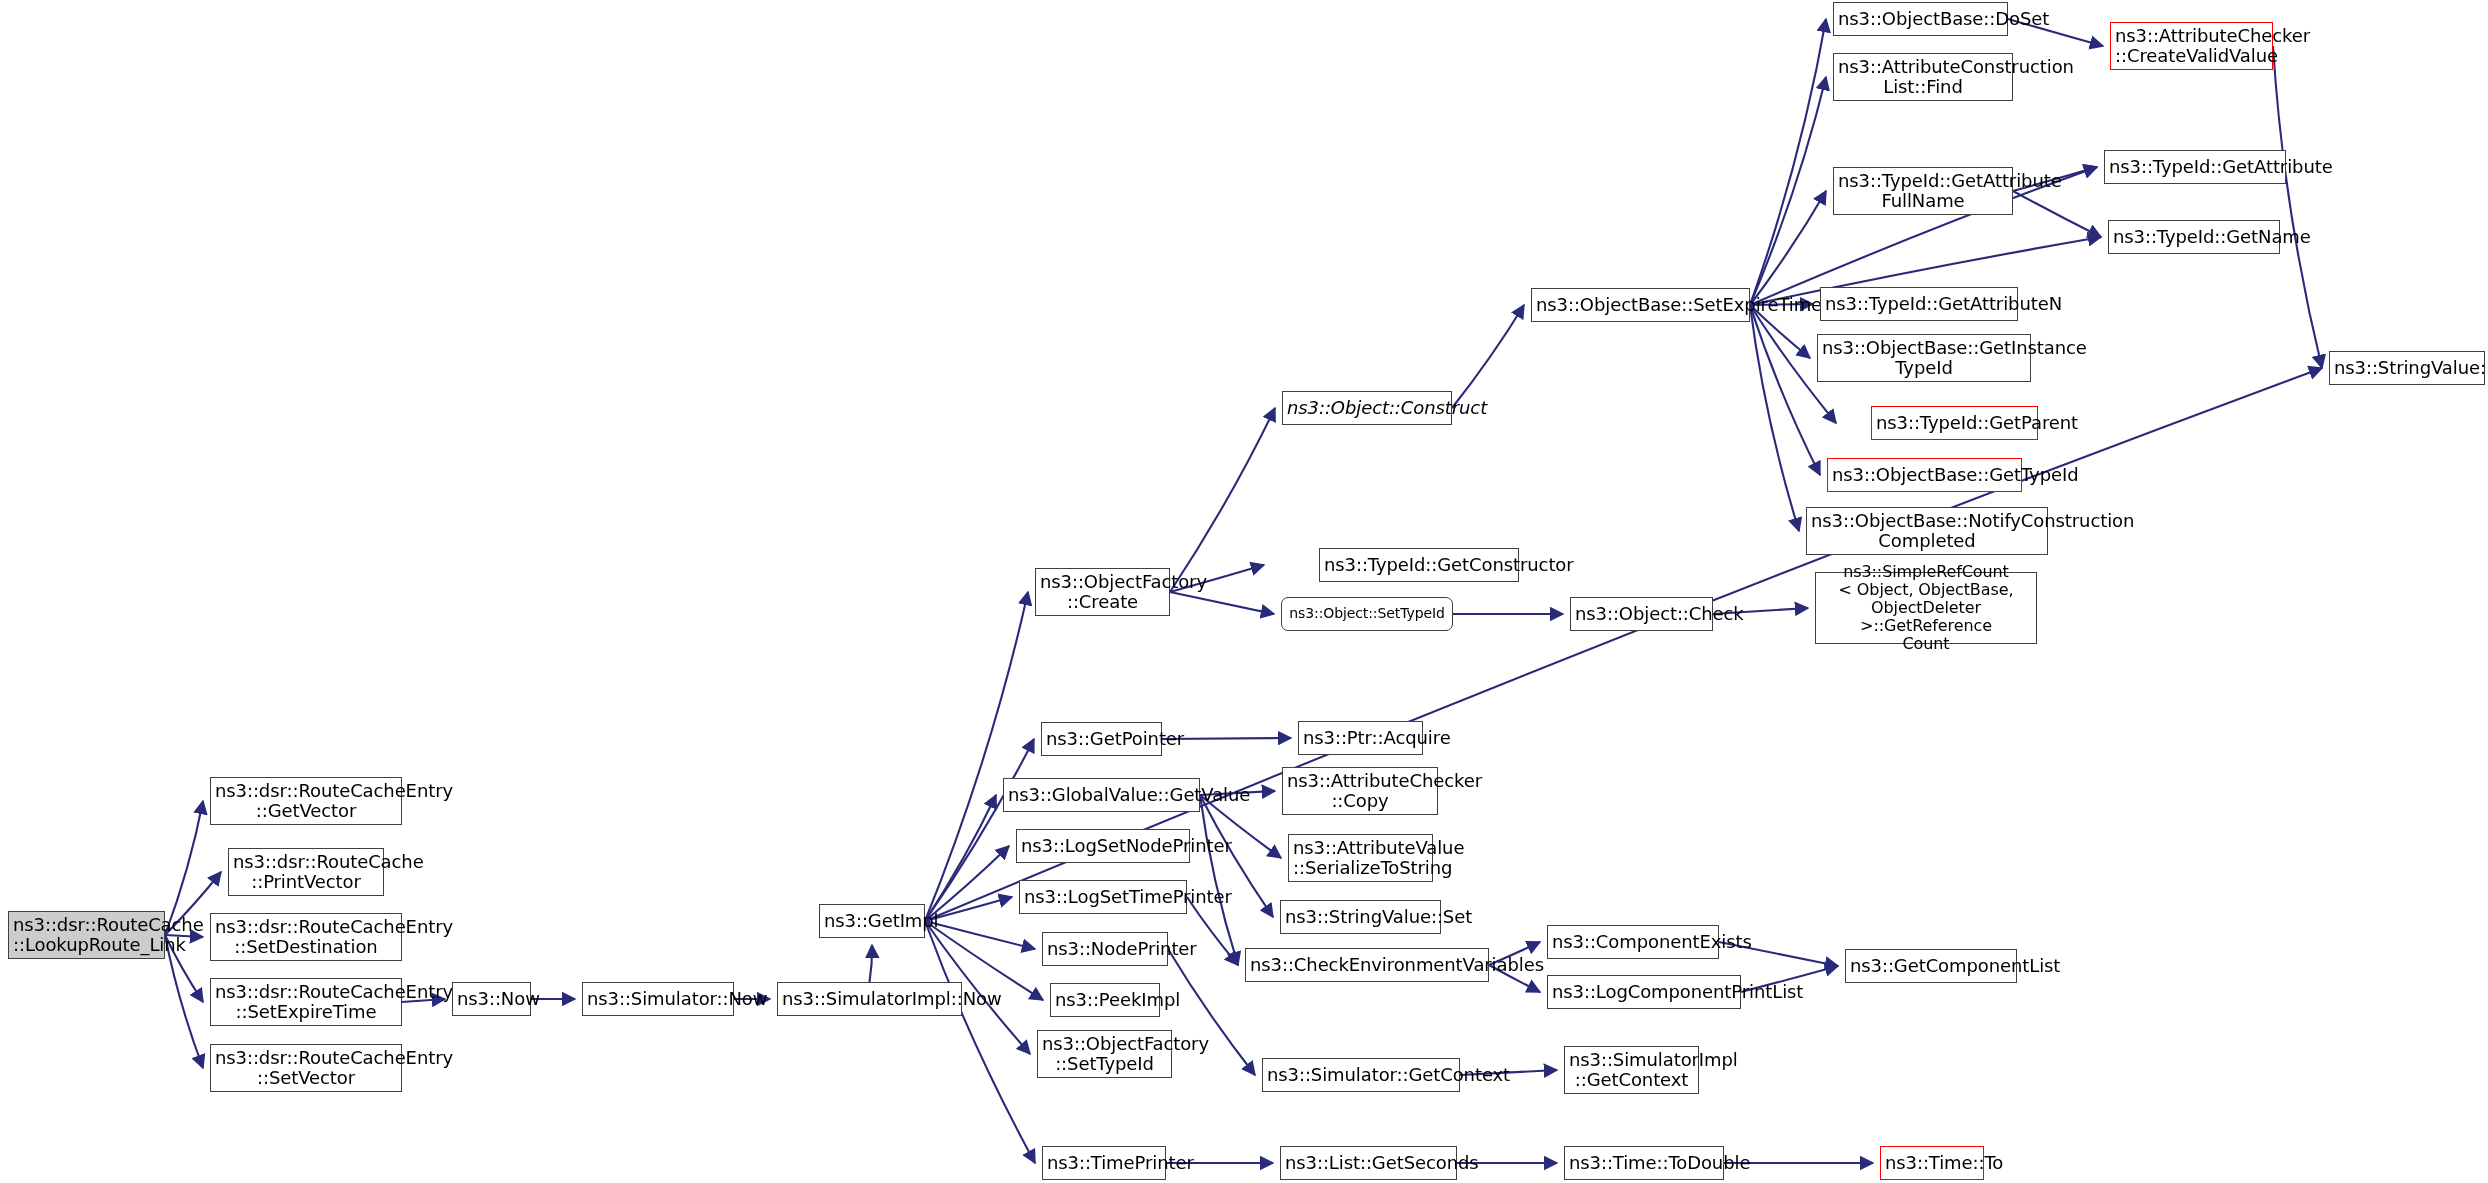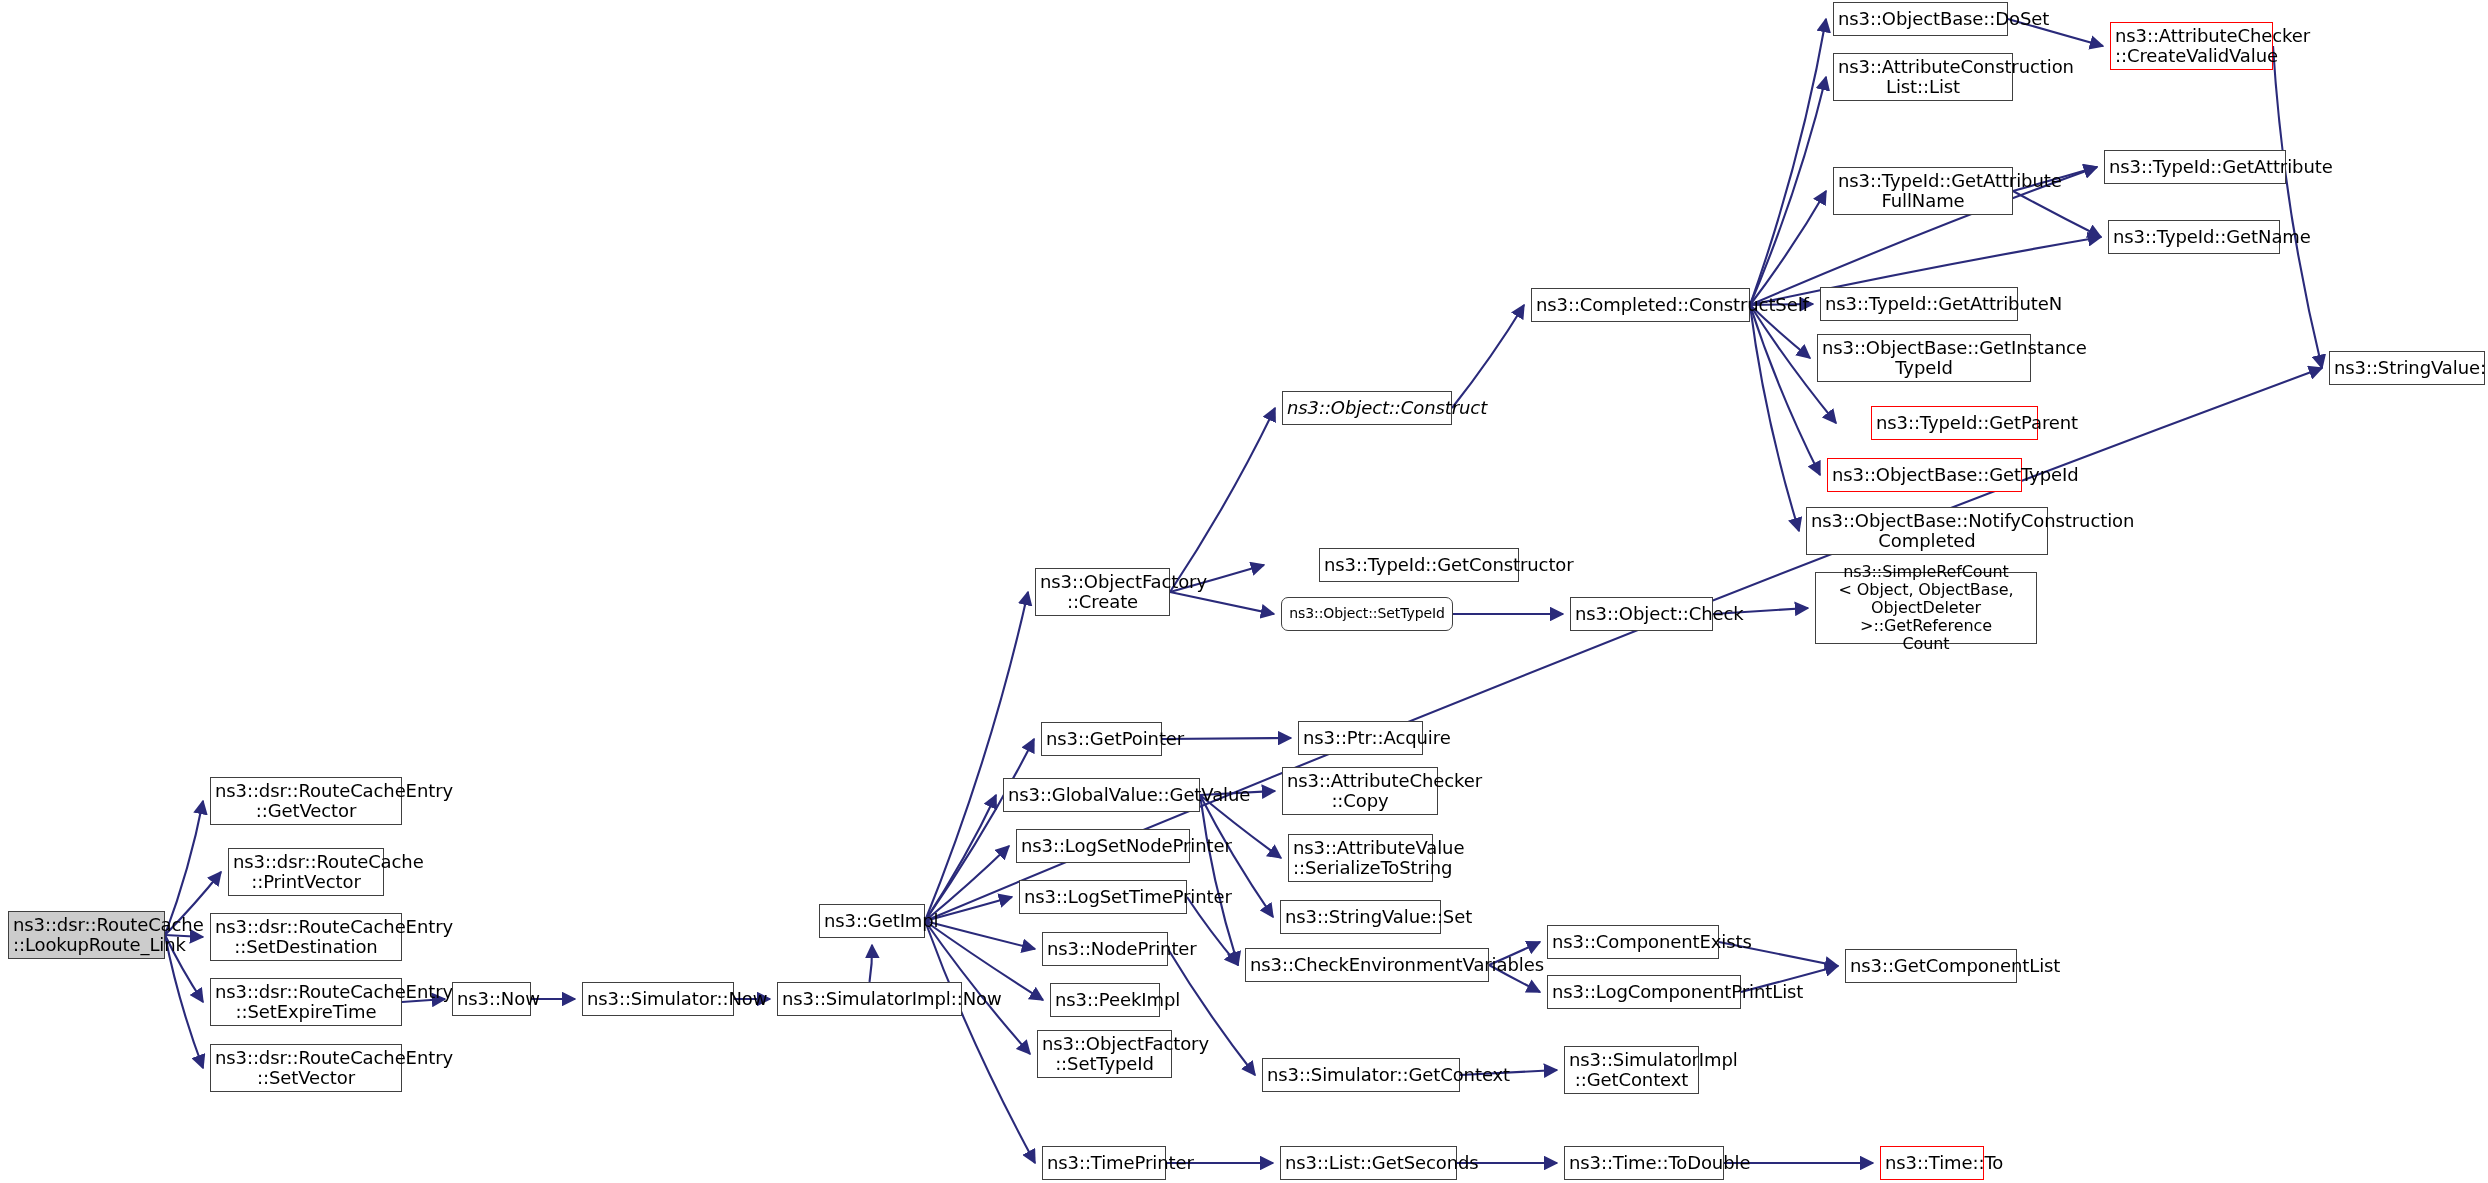--- a/index.html
+++ b/index.html
@@ -140,24 +140,24 @@
       <div class="node" style="left: 1035px; top: 568px; width: 135px; height: 48px; font-size: 18px;"><span>ns3::ObjectFactory
 ::Create</span></div>
       <div class="node" style="left: 1271px; top: 548px; width: 200px; height: 34px; font-size: 18px; margin-left: 48px;"><span>ns3::TypeId::GetConstructor</span></div>
       <div class="node" style="left: 1281px; top: 597px; width: 172px; height: 34px; font-size: 14px; border-radius: 7px;"><span>ns3::Object::SetTypeId</span></div>
       <div class="node" style="left: 1570px; top: 597px; width: 143px; height: 34px; font-size: 18px;"><span>ns3::Object::Check</span></div>
       <div class="node" style="left: 1815px; top: 572px; width: 222px; height: 72px; font-size: 16px;"><span>ns3::SimpleRefCount
 &lt; Object, ObjectBase,
  ObjectDeleter &gt;::GetReference
 Count</span></div>
       <div class="node" style="left: 1282px; top: 391px; width: 170px; height: 34px; font-size: 18px; font-style: italic;"><span>ns3::Object::Construct</span></div>
-      <div class="node" style="left: 1531px; top: 288px; width: 219px; height: 34px; font-size: 18px;"><span>ns3::Completed::ConstructSelf</span></div>
+      <div class="node" style="left: 1531px; top: 288px; width: 219px; height: 34px; font-size: 18px;"><span>ns3::ObjectBase::SetExpireTime</span></div>
       <div class="node" style="left: 1833px; top: 2px; width: 175px; height: 34px; font-size: 18px;"><span>ns3::ObjectBase::DoSet</span></div>
       <div class="node" style="left: 1833px; top: 53px; width: 180px; height: 48px; font-size: 18px;"><span>ns3::AttributeConstruction
-List::List</span></div>
+List::Find</span></div>
       <div class="node" style="left: 1833px; top: 167px; width: 180px; height: 48px; font-size: 18px;"><span>ns3::TypeId::GetAttribute
 FullName</span></div>
       <div class="node" style="left: 1820px; top: 287px; width: 198px; height: 34px; font-size: 18px;"><span>ns3::TypeId::GetAttributeN</span></div>
       <div class="node" style="left: 1817px; top: 334px; width: 214px; height: 48px; font-size: 18px;"><span>ns3::ObjectBase::GetInstance
 TypeId</span></div>
       <div class="node red" style="left: 1843px; top: 406px; width: 167px; height: 34px; font-size: 18px; margin-left: 28px;"><span>ns3::TypeId::GetParent</span></div>
       <div class="node red" style="left: 1827px; top: 458px; width: 195px; height: 34px; font-size: 18px;"><span>ns3::ObjectBase::GetTypeId</span></div>
       <div class="node" style="left: 1806px; top: 507px; width: 242px; height: 48px; font-size: 18px;"><span>ns3::ObjectBase::NotifyConstruction
 Completed</span></div>
       <div class="node red" style="left: 2110px; top: 22px; width: 163px; height: 48px; font-size: 18px;"><span>ns3::AttributeChecker

